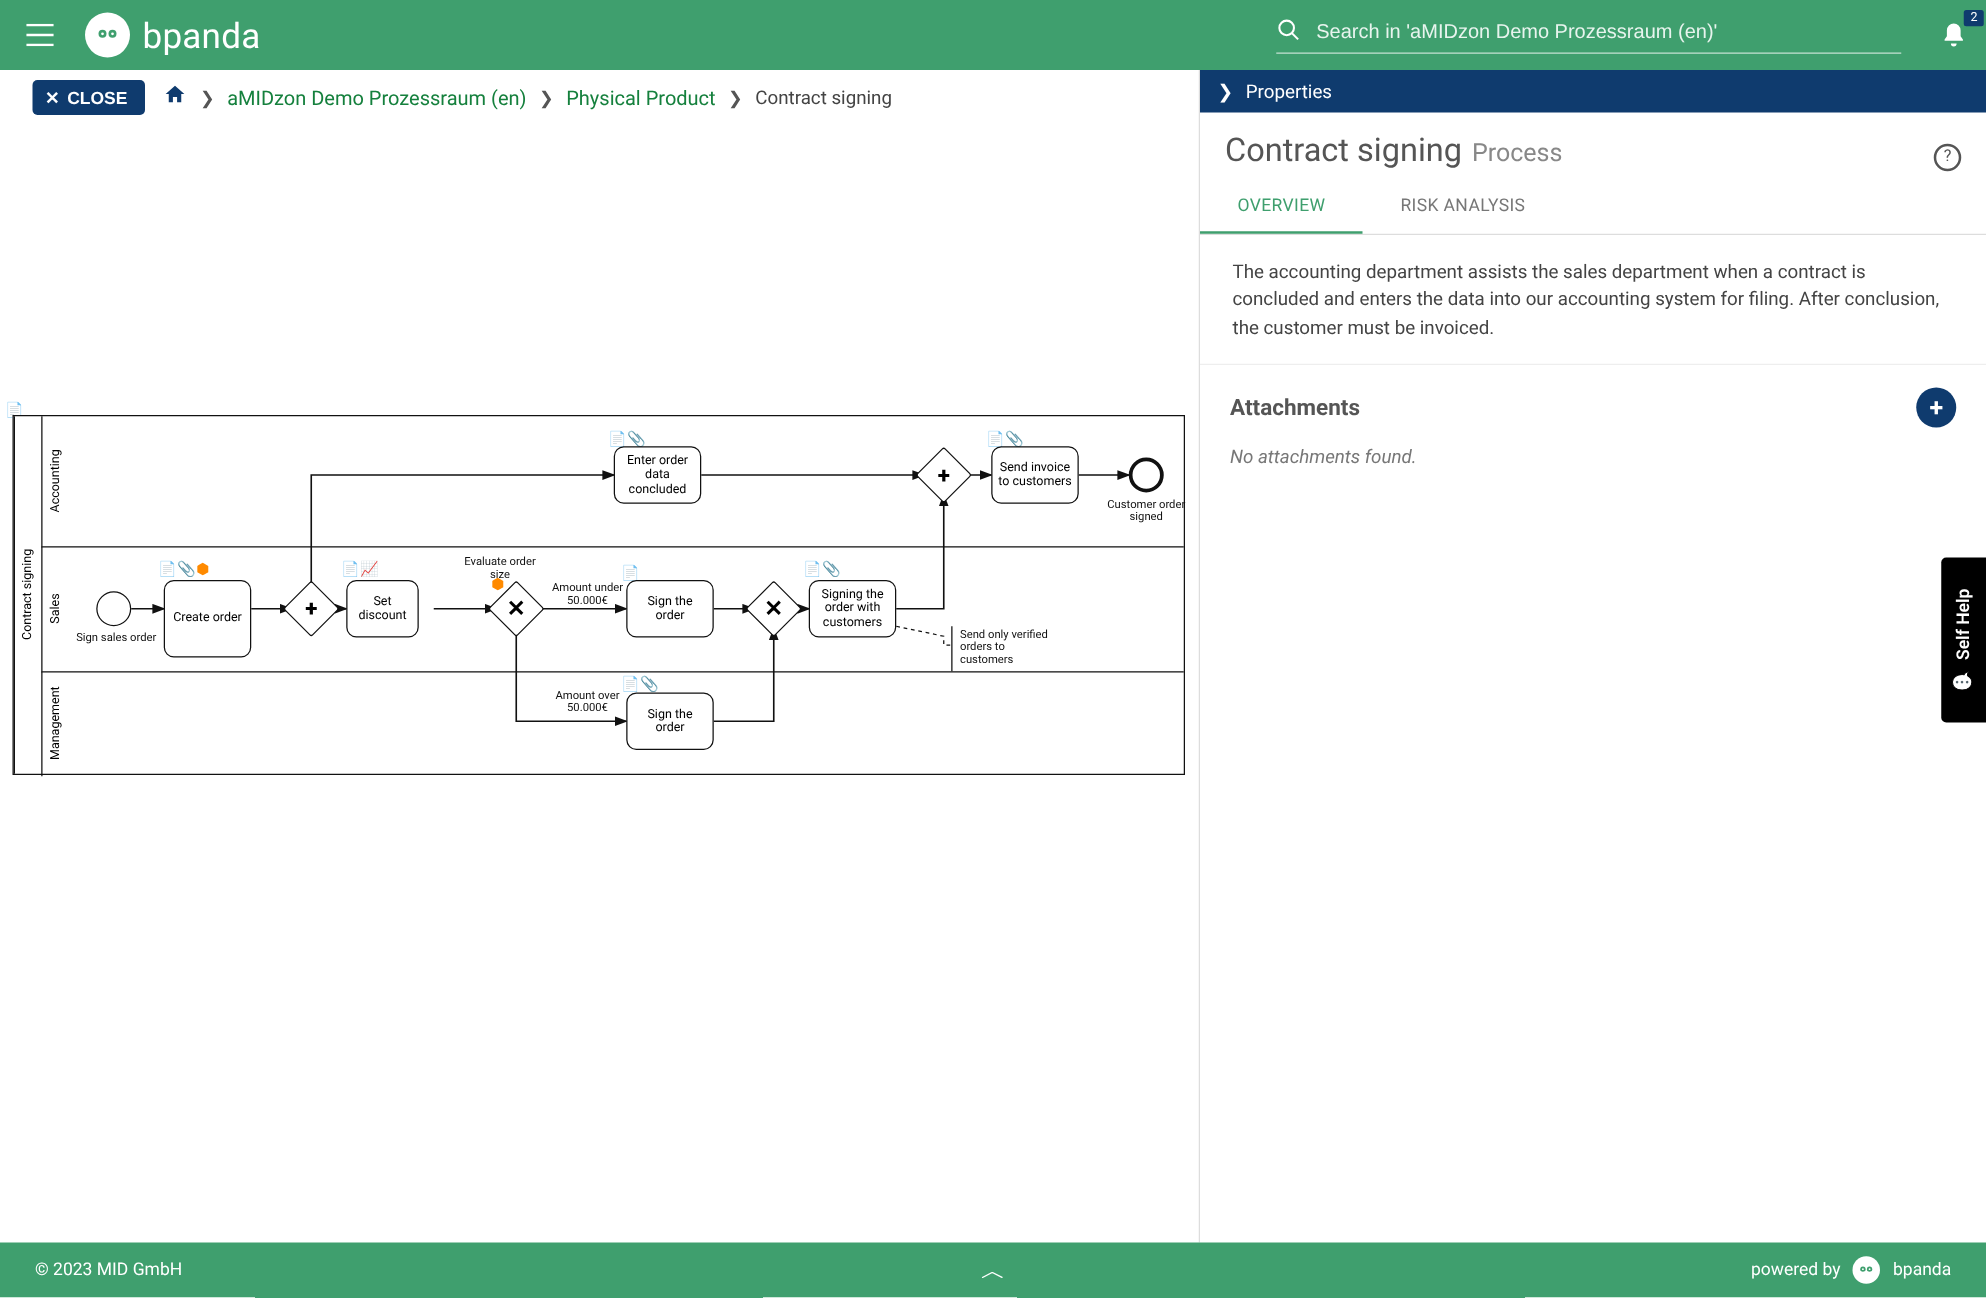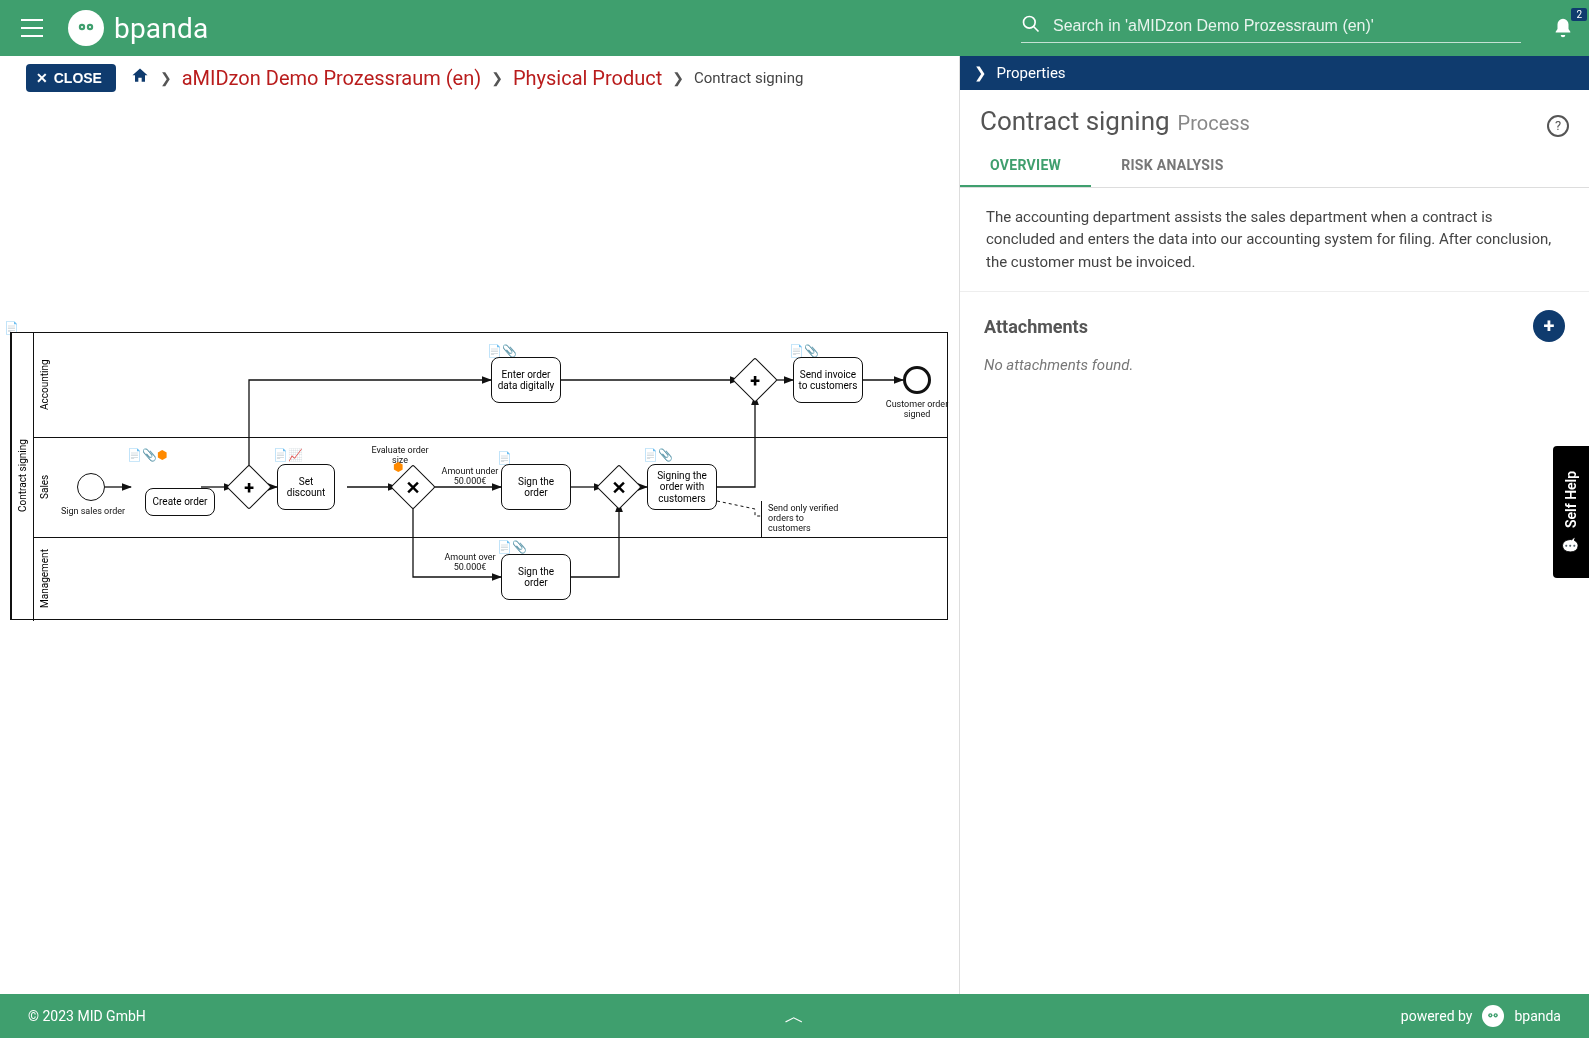--- a/index.html
+++ b/index.html
@@ -15,34 +15,34 @@
 .search-input { background: transparent; border: none; outline: none; color: #fff; font-size: 16px; width: 100%; }
 .search-input::placeholder { color: #e8f4ee; }
 .notif-wrap { margin-left: 28px; position: relative; width: 28px; height: 28px; display:flex; align-items:center; justify-content:center; cursor: pointer; }
 .notif-badge { position: absolute; top: -6px; right: -10px; background: #0f3b6e; color: #fff; font-size: 10px; padding: 1px 5px; border-radius: 2px; }
 
 
 .toolbar { height: 44px; display: flex; align-items: center; padding: 0 8px; }
 .close-btn { background: #0f3b6e; color: #fff; border: none; border-radius: 4px; padding: 6px 14px 6px 10px; font-size: 14px; font-weight: 600; display: flex; align-items: center; gap: 6px; cursor: pointer; margin-left: 18px; }
 .bc-home { margin-left: 14px; color: #0f3b6e; cursor:pointer; }
 .chev { margin: 0 10px; color: #555; font-size: 14px; }
-.bc-link { color: #b91c1c; font-size: 20px; cursor:pointer; }
+.bc-link { color: #15803d; font-size: 16px; cursor:pointer; }
 .bc-current { color: #444; font-size: 15px; }
 .toolbar-right { margin-left: auto; display: flex; gap: 6px; margin-right: 8px; }
 .sqbtn { width: 32px; height: 32px; background: #0f3b6e; color: #fff; border-radius: 4px; display:flex; align-items:center; justify-content:center; cursor:pointer; font-size: 18px; font-weight:700; }
 
 
 .panel { position: absolute; top: 56px; right: 0; width: 630px; bottom: 44px; border-left: 1px solid #ddd; background: #fff; display:flex; flex-direction:column; }
 .panel-header { background: #0f3b6e; color: #fff; height: 34px; display:flex; align-items:center; padding: 0 14px; gap:10px; font-size: 15px; cursor:pointer; }
 .panel-title-row { display:flex; align-items:baseline; padding: 16px 20px 8px 20px; }
 .panel-title { font-size: 26px; color: #555; font-weight: 400; }
 .panel-subtitle { font-size: 20px; color: #888; margin-left: 8px; font-weight: 400; }
 .panel-help { margin-left:auto; width:22px; height:22px; border:2px solid #555; border-radius:50%; display:flex; align-items:center; justify-content:center; font-size:13px; color:#555; cursor:pointer; }
 .tabs { display:flex; border-bottom:1px solid #ddd; }
-.tab { flex:0 0 auto; padding: 12px 30px; font-size:14px; font-weight:700; color:#777; letter-spacing:0.3px; cursor:pointer; }
+.tab { flex:0 0 auto; padding: 12px 30px; font-size:14px; font-weight:400; color:#777; letter-spacing:0.3px; cursor:pointer; }
 .tab.active { color:#3f9f6e; border-bottom:2px solid #3f9f6e; }
 .panel-body { padding: 18px 26px; font-size: 15px; color:#444; line-height:1.5; border-bottom:1px solid #eee; }
 .attach-head { display:flex; align-items:center; padding: 18px 24px 8px 24px; font-weight: bold; }
 .attach-title { font-size: 18px; color:#555; }
 .attach-add { margin-left:auto; width:32px; height:32px; border-radius:50%; background:#0f3b6e; color:#fff; display:flex; align-items:center; justify-content:center; cursor:pointer; font-size:20px; }
 .attach-empty { padding: 6px 24px 20px 24px; font-size:15px; font-style: italic; color:#777; }
 .self-help { position: absolute; right:0; top: 390px; width: 36px; height: 132px; background:#000; color:#fff; writing-mode: vertical-rl; transform: rotate(180deg); display:flex; align-items:center; justify-content:center; gap:8px; font-size:14px; font-weight:600; border-radius: 0 4px 4px 0; cursor:pointer; }
 
 
 .canvas { position:absolute; left:0; top:100px; width: 958px; bottom:44px; overflow:hidden; }
@@ -192,21 +192,21 @@
 
       <path class="solid" d="M808 47 H848" marker-end="url(#ah)"></path>
 
       <path class="dashed" d="M662 168 L700 176 L700 183 L706 183"></path>
     </svg>
 
     <div class="event" style="left:66px; top:140px;"></div>
     <div class="label" style="left:46px; top:174px; width:72px;">Sign sales order</div>
 
     <div class="deco" style="left:116px; top:116px;"><span class="g">📄</span><span class="g">📎</span><span class="o">⬢</span></div>
-    <div class="task" style="left:134px; top:131px; width:70px; height:28px;margin-top:24px;">Create order</div>
+    <div class="task" style="left:120px; top:131px; width:70px; height:62px;">Create order</div>
 
     <div class="gateway" style="left:222px; top:138px;">
       <div class="gw-diamond"></div>
         <div class="gw-symbol">+</div>
     </div>
 
     <div class="deco" style="left:262px; top:116px;"><span class="g">📄</span><span class="g">📈</span></div>
     <div class="task" style="left:266px; top:131px; width:58px; height:46px;">Set discount</div>
 
     <div class="label" style="left:354px; top:113px; width:70px;">Evaluate order size</div>
@@ -228,21 +228,21 @@
     <div class="deco" style="left:632px; top:116px;"><span class="g">📄</span><span class="g">📎</span></div>
     <div class="task" style="left:636px; top:131px; width:70px; height:46px;">Signing the order with customers</div>
 
     <div class="annotation" style="left:750px; top:168px; width:84px;">Send only verified orders to customers</div>
 
     <div class="label" style="left:424px; top:220px; width:70px;">Amount over 50.000€</div>
     <div class="deco" style="left:486px; top:208px;"><span class="g">📄</span><span class="g">📎</span></div>
     <div class="task" style="left:490px; top:221px; width:70px; height:46px;">Sign the order</div>
 
     <div class="deco" style="left:476px; top:12px;"><span class="g">📄</span><span class="g">📎</span></div>
-    <div class="task" style="left:480px; top:24px; width:70px; height:46px;">Enter order data digitally</div>
+    <div class="task" style="left:480px; top:24px; width:70px; height:46px;">Enter order data concluded</div>
 
     <div class="gateway" style="left:728px; top:31px;">
       <div class="gw-diamond"></div>
         <div class="gw-symbol">+</div>
     </div>
 
     <div class="deco" style="left:778px; top:12px;"><span class="g">📄</span><span class="g">📎</span></div>
     <div class="task" style="left:782px; top:24px; width:70px; height:46px;">Send invoice to customers</div>
 
     <div class="event end" style="left:892px; top:33px;"></div>

